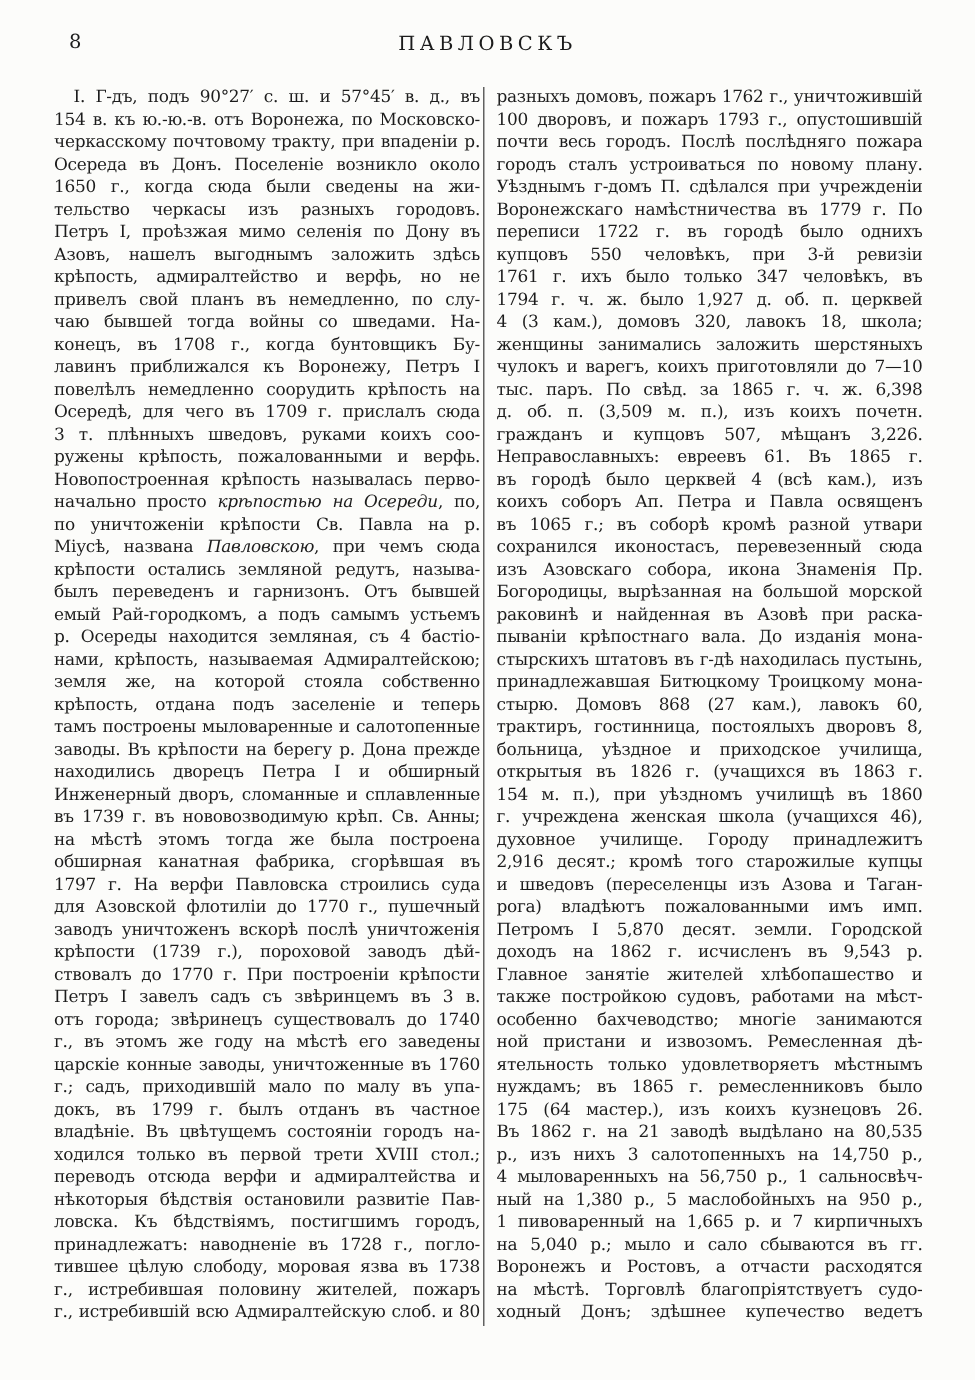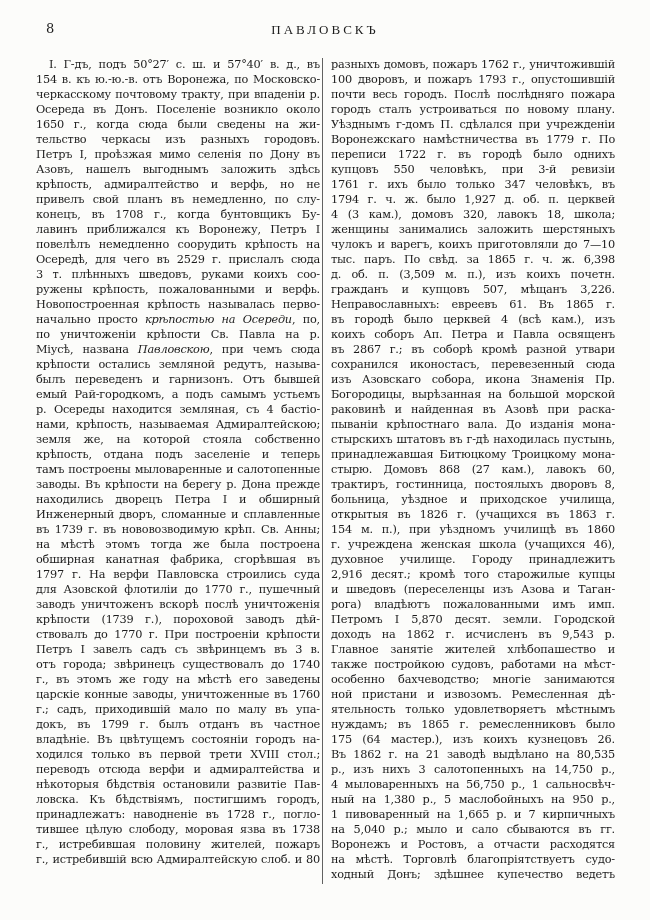--- a/index.html
+++ b/index.html
@@ -6,21 +6,21 @@
   .page{
     position:relative;width:650px;height:920px;margin:0 auto;
     background:#fcfcfa;color:#1c1c1c;overflow:hidden;
     font-family:"DejaVu Serif","Liberation Serif",serif;
   }
   .pagenum{
     position:absolute;left:46px;top:21px;font-size:13px;letter-spacing:1px;
   }
   .title{
     position:absolute;left:0;right:0;top:22px;text-align:center;
-    font-size:13px;letter-spacing:3px;font-family:Liberation Serif, serif;
+    font-size:13px;letter-spacing:3px;
   }
   .divider{
     position:absolute;left:322px;top:58px;width:1px;height:826px;
     background:#3a3a3a;opacity:.8;
   }
   .col{
     position:absolute;top:57px;width:284px;
   }
   .col-left{left:36px;}
   .col-right{left:331px;}
@@ -35,34 +35,35 @@
 </head>
 <body>
 
 <div class="page">
   <div>
     <span class="pagenum">8</span>
     <span class="title">ПАВЛОВСКЪ</span>
   </div>
   <div class="divider"></div>
   <div class="col col-left" id="col-left">
-      <div class="line">І. Г-дъ, подъ 50°27′ с. ш. и 57°40′ в. д., въ</div>
+      <div class="line">І. Г-дъ, подъ 90°27′ с. ш. и 57°45′ в. д., въ</div>
       <div class="line">154 в. къ ю.-ю.-в. отъ Воронежа, по Московско-</div>
       <div class="line">черкасскому почтовому тракту, при впаденіи р.</div>
       <div class="line">Осереда въ Донъ. Поселеніе возникло около</div>
       <div class="line">1650 г., когда сюда были сведены на жи-</div>
       <div class="line">тельство черкасы изъ разныхъ городовъ.</div>
       <div class="line">Петръ I, проѣзжая мимо селенія по Дону въ</div>
       <div class="line">Азовъ, нашелъ выгоднымъ заложить здѣсь</div>
       <div class="line">крѣпость, адмиралтейство и верфь, но не</div>
       <div class="line">привелъ свой планъ въ немедленно, по слу-</div>
+      <div class="line">чаю бывшей тогда войны со шведами. На-</div>
       <div class="line">конецъ, въ 1708 г., когда бунтовщикъ Бу-</div>
       <div class="line">лавинъ приближался къ Воронежу, Петръ I</div>
       <div class="line">повелѣлъ немедленно соорудить крѣпость на</div>
-      <div class="line">Осередѣ, для чего въ 2529 г. прислалъ сюда</div>
+      <div class="line">Осередѣ, для чего въ 1709 г. прислалъ сюда</div>
       <div class="line">3 т. плѣнныхъ шведовъ, руками коихъ соо-</div>
       <div class="line">ружены крѣпость, пожалованными и верфь.</div>
       <div class="line">Новопостроенная крѣпость называлась перво-</div>
       <div class="line"><span>начально просто </span><em>крѣпостью на Осереди</em><span>, по,</span></div>
       <div class="line">по уничтоженіи крѣпости Св. Павла на р.</div>
       <div class="line"><span>Міусѣ, названа </span><em>Павловскою</em><span>, при чемъ сюда</span></div>
       <div class="line">крѣпости остались земляной редутъ, называ-</div>
       <div class="line">былъ переведенъ и гарнизонъ. Отъ бывшей</div>
       <div class="line">емый Рай-городкомъ, а подъ самымъ устьемъ</div>
       <div class="line">р. Осереды находится земляная, съ 4 бастіо-</div>
@@ -110,21 +111,21 @@
       <div class="line">1794 г. ч. ж. было 1,927 д. об. п. церквей</div>
       <div class="line">4 (3 кам.), домовъ 320, лавокъ 18, школа;</div>
       <div class="line">женщины занимались заложить шерстяныхъ</div>
       <div class="line">чулокъ и варегъ, коихъ приготовляли до 7—10</div>
       <div class="line">тыс. паръ. По свѣд. за 1865 г. ч. ж. 6,398</div>
       <div class="line">д. об. п. (3,509 м. п.), изъ коихъ почетн.</div>
       <div class="line">гражданъ и купцовъ 507, мѣщанъ 3,226.</div>
       <div class="line">Неправославныхъ: евреевъ 61. Въ 1865 г.</div>
       <div class="line">въ городѣ было церквей 4 (всѣ кам.), изъ</div>
       <div class="line">коихъ соборъ Ап. Петра и Павла освященъ</div>
-      <div class="line">въ 2867 г.; въ соборѣ кромѣ разной утвари</div>
+      <div class="line">въ 1065 г.; въ соборѣ кромѣ разной утвари</div>
       <div class="line">сохранился иконостасъ, перевезенный сюда</div>
       <div class="line">изъ Азовскаго собора, икона Знаменія Пр.</div>
       <div class="line">Богородицы, вырѣзанная на большой морской</div>
       <div class="line">раковинѣ и найденная въ Азовѣ при раска-</div>
       <div class="line">пываніи крѣпостнаго вала. До изданія мона-</div>
       <div class="line">стырскихъ штатовъ въ г-дѣ находилась пустынь,</div>
       <div class="line">принадлежавшая Битюцкому Троицкому мона-</div>
       <div class="line">стырю. Домовъ 868 (27 кам.), лавокъ 60,</div>
       <div class="line">трактиръ, гостинница, постоялыхъ дворовъ 8,</div>
       <div class="line">больница, уѣздное и приходское училища,</div>

